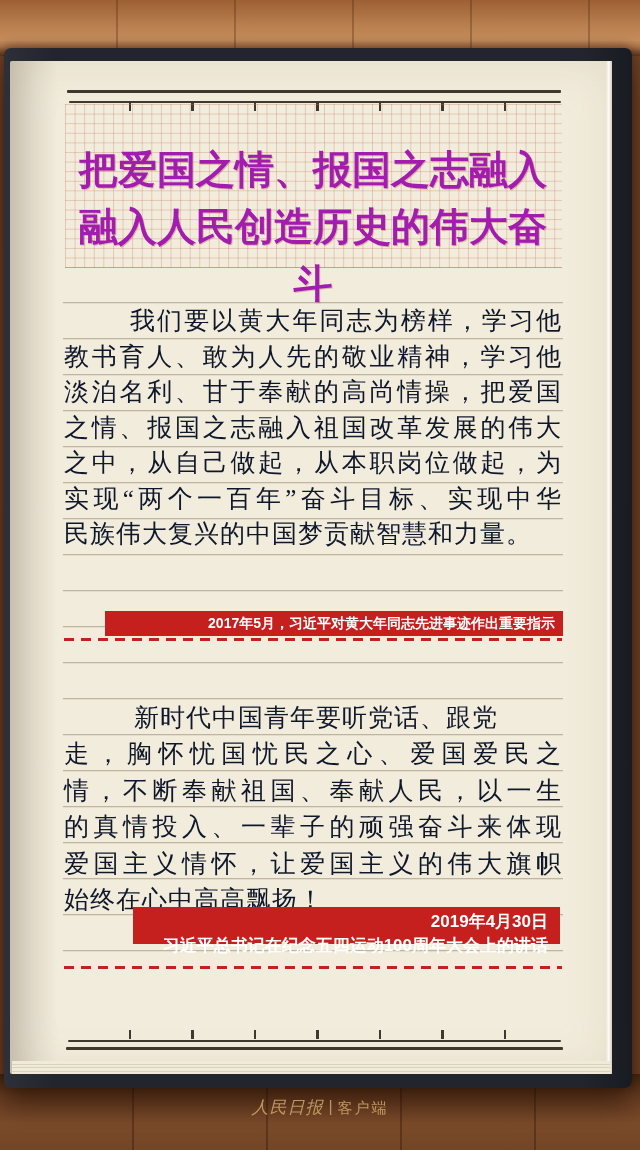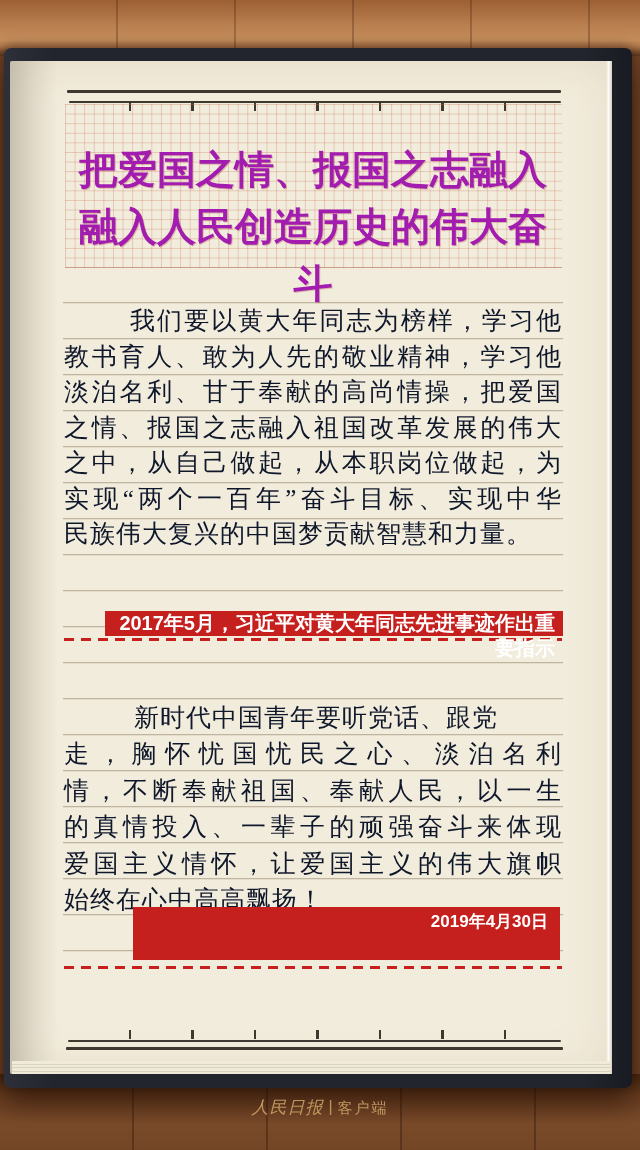--- a/index.html
+++ b/index.html
@@ -85,22 +85,22 @@
   .hand .line{text-align-last:justify;}
   .hand .line.indent2{padding-left:66px;}
   .hand .line.indent3{padding-left:70px;}
   .hand .line.ragged{text-align-last:left;}
   .para1{left:54px;top:242px;width:498px;line-height:35.5px;}
   .para2{left:54px;top:639px;width:498px;line-height:36.4px;}
 
   
   .banner{background:#c5201e;color:#ffffff;font-weight:bold;z-index:5;}
   .banner1{left:95px;top:550px;width:458px;height:25px;
-    font-size:20px;line-height:25px;text-align:right;box-sizing:border-box;padding-right:8px;}
-  .banner2{left:123px;top:846px;width:427px;height:53px;
+    font-size:14px;line-height:25px;text-align:right;box-sizing:border-box;padding-right:8px;}
+  .banner2{left:123px;top:846px;width:427px;height:37px;
     font-size:17px;line-height:24px;text-align:right;box-sizing:border-box;padding:3px 12px 0 0;}
 
   .dash{height:3px;z-index:4;
     background:repeating-linear-gradient(90deg,#c5201e 0 10px, transparent 10px 17px);}
   .dash1{left:54px;top:577px;width:498px;}
   .dash2{left:54px;top:905px;width:498px;}
 
   
   .watermark{left:0;top:1096px;width:640px;text-align:center;color:#c79f66;opacity:.92;}
   .wm-brand{font-family:"DejaVu Serif","Liberation Serif",serif;font-style:italic;
@@ -143,29 +143,30 @@
     <div class="line ragged">民族伟大复兴的中国梦贡献智慧和力量。</div>
   </div>
 
   <div class="abs banner banner1">
     <span>2017年5月，习近平对黄大年同志先进事迹作出重要指示</span>
   </div>
   <div class="abs dash dash1"></div>
 
   <div class="abs hand para2">
     <div class="line indent3 ragged">新时代中国青年要听党话、跟党</div>
-    <div class="line">走，胸怀忧国忧民之心、淡泊名利</div>
+    <div class="line">走，胸怀忧国忧民之心、爱国爱民之</div>
     <div class="line">情，不断奉献祖国、奉献人民，以一生</div>
     <div class="line">的真情投入、一辈子的顽强奋斗来体现</div>
     <div class="line">爱国主义情怀，让爱国主义的伟大旗帜</div>
     <div class="line ragged">始终在心中高高飘扬！</div>
   </div>
 
   <div class="abs banner banner2">
     <div>2019年4月30日</div>
+    <div>习近平总书记在纪念五四运动100周年大会上的讲话</div>
   </div>
   <div class="abs dash dash2"></div>
 
   <div class="abs ticks ticks-bottom"></div>
   <div class="abs rule rule-3"></div>
   <div class="abs rule rule-4"></div>
 </div>
 
 <div class="abs watermark">
   <span class="wm-brand">人民日报</span><span class="wm-div">|</span><span class="wm-suffix">客户端</span>

